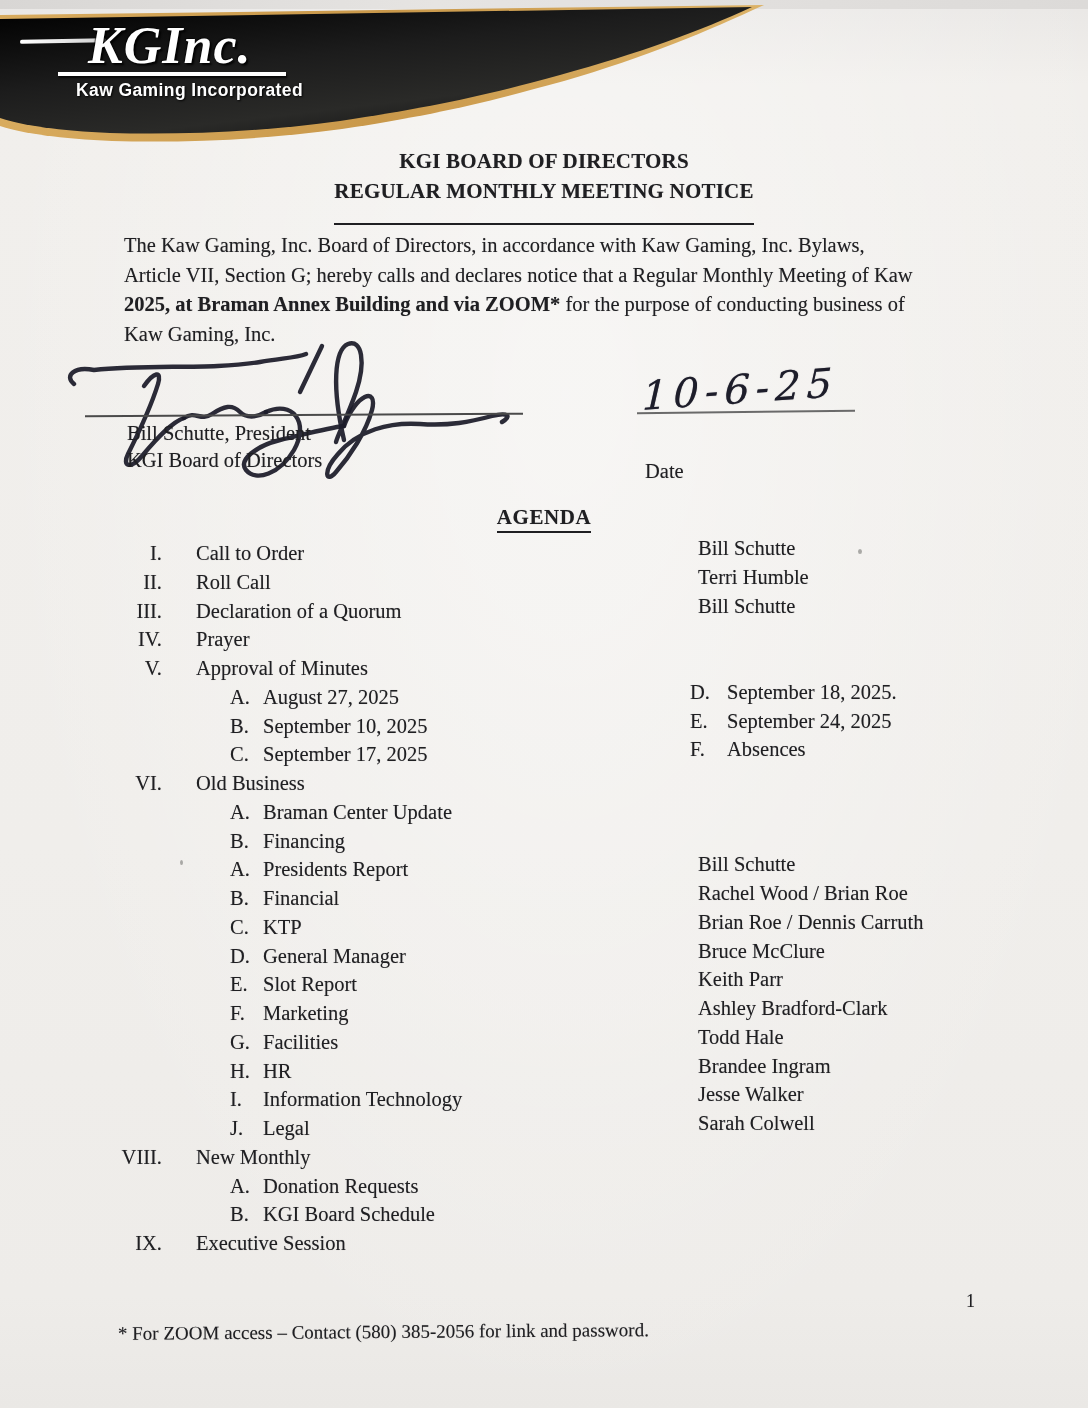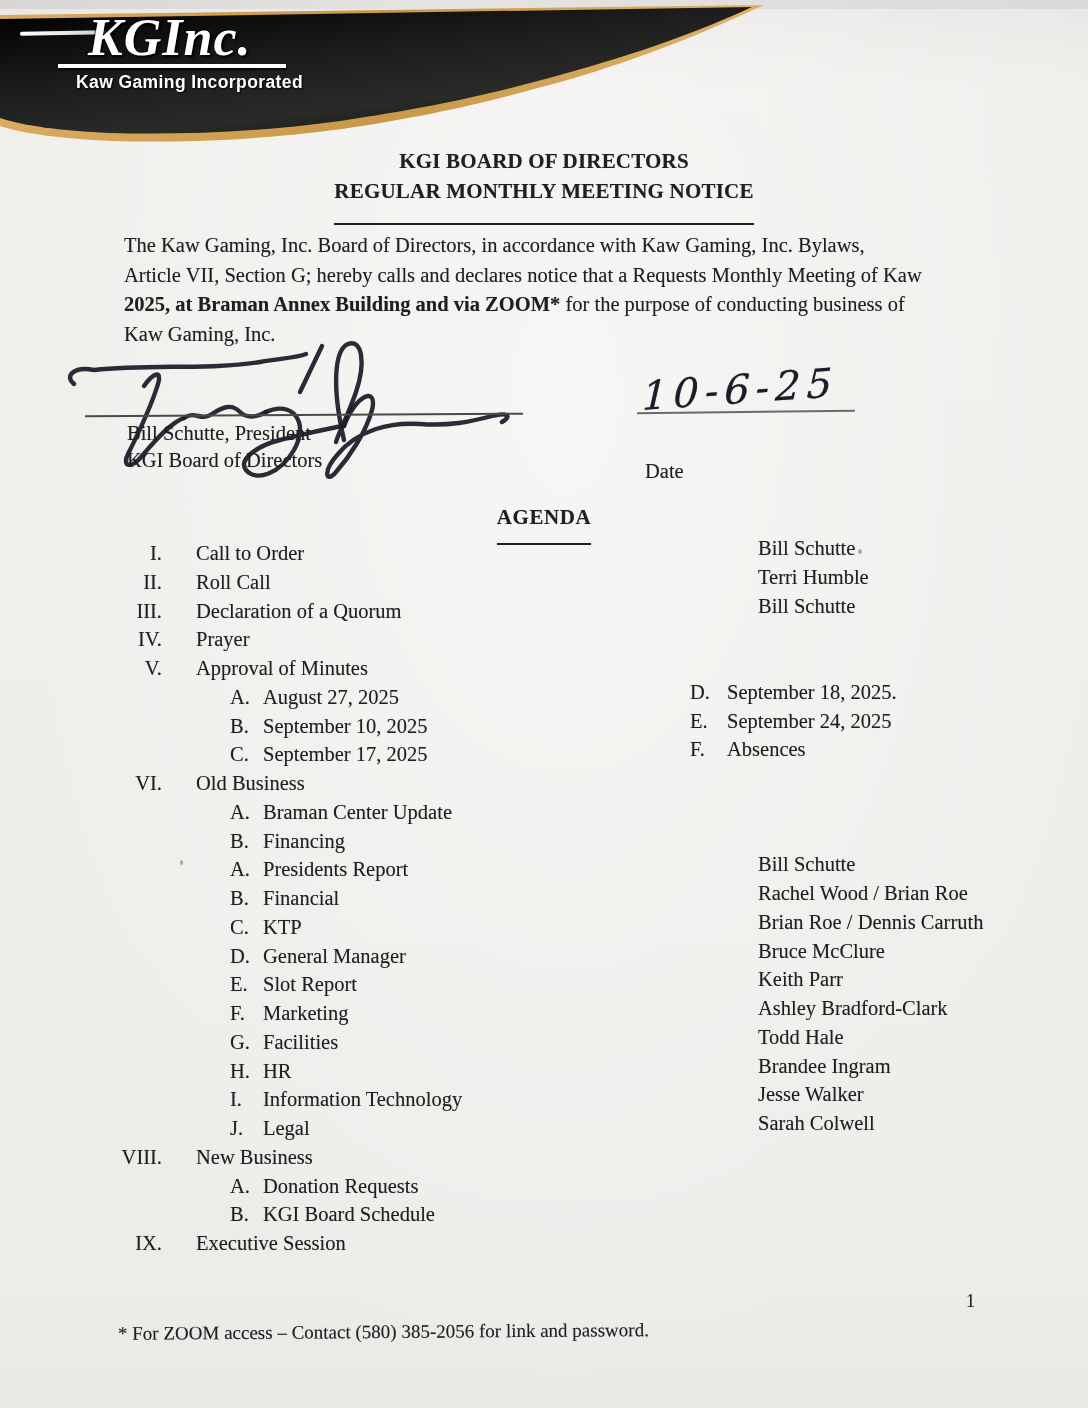--- a/index.html
+++ b/index.html
@@ -16,21 +16,21 @@
       linear-gradient(180deg,#e9e7e5 0%,#f1efec 6%,#f0eeeb 60%,#eeece9 92%,#eae8e5 100%);
     overflow:hidden;
   }
   .scan-top-strip{
     position:absolute;left:0;top:0;width:1088px;height:9px;
     background:linear-gradient(90deg,#d8d6d4,#e6e4e2 40%,#dcdad8);
   }
   .txt{color:#1f1f22;text-shadow:0 0 .7px rgba(34,34,40,.38);}
   
   .swoosh{position:absolute;left:0;top:5px;width:1088px;height:150px;}
-  .logo{position:absolute;left:0;top:4px;width:400px;height:110px;text-decoration:underline;}
+  .logo{position:absolute;left:0;top:12px;width:400px;height:110px;text-decoration:underline;}
   .logo-dash{
     position:absolute;left:20px;top:27px;width:86px;height:4px;
     background:linear-gradient(90deg,#ffffff,#cfcfcf);
     transform:rotate(-1.2deg);border-radius:2px;
   }
   .logo-brand{
     position:absolute;left:88px;top:8px;
     font-family:"Liberation Serif", serif;
     font-style:italic;font-weight:bold;font-size:52px;line-height:52px;
     color:#ffffff;letter-spacing:1px;
@@ -69,29 +69,29 @@
     transform:rotate(-4deg) skewX(-6deg);
     text-shadow:0 0 .8px rgba(20,20,35,.6);
   }
   .date-line{position:absolute;left:637px;top:411px;width:218px;height:1.6px;background:#6a6a6a;transform:rotate(-.6deg);}
   .date-label{position:absolute;left:645px;top:420px;font-size:20.5px;margin-top:40px;}
   
   .agenda-heading{
     position:absolute;left:0;top:505px;width:1088px;text-align:center;
     font-weight:bold;font-size:21px;letter-spacing:.6px;
   }
-  .agenda-heading span{display:inline-block;border-bottom:2.6px solid #1f1f22;padding-bottom:13px;}
+  .agenda-heading span{display:inline-block;border-bottom:2.6px solid #1f1f22;padding-bottom:1px;}
   .agenda{position:absolute;left:0;top:541px;width:1088px;}
   .agenda-row{position:relative;height:28.75px;font-size:20.5px;line-height:24px;}
   .agenda-row .numeral{position:absolute;left:106px;width:56px;text-align:right;}
   .agenda-row .letter{position:absolute;left:230px;width:32px;}
   .agenda-row .item-text.main{position:absolute;left:196px;white-space:nowrap;}
   .agenda-row .item-text.sub{position:absolute;left:263px;white-space:nowrap;}
   .agenda-row .right-cell{position:absolute;left:690px;white-space:nowrap;transform:translateY(-5px);}
-  .agenda-row .right-cell.noletter{left:758px;}
+  .agenda-row .right-cell.noletter{left:698px;}
   .agenda-row .right-letter{display:inline-block;width:37px;}
   
   .footnote{position:absolute;left:118px;top:1321px;font-size:19px;transform:rotate(-.4deg);white-space:nowrap;}
   .page-number{position:absolute;left:966px;top:1291px;font-size:18px;}
   
   .speck{position:absolute;background:#8a8a88;border-radius:50%;opacity:.7;}
 </style>
 </head>
 <body>
 
@@ -124,21 +124,21 @@
     <div class="logo-tagline">Kaw Gaming Incorporated</div>
   </div>
 
   <div class="doc-title txt">
     <div>KGI BOARD OF DIRECTORS</div>
     <div><span class="underlined">REGULAR MONTHLY MEETING NOTICE</span></div>
   </div>
 
   <div class="notice txt" id="notice">
       <div class="notice-line"><span>The Kaw Gaming, Inc. Board of Directors, in accordance with Kaw Gaming, Inc. Bylaws,</span></div>
-      <div class="notice-line"><span>Article VII, Section G; hereby calls and declares notice that a Requests Monthly Meeting of Kaw</span></div>
+      <div class="notice-line"><span>Article VII, Section G; hereby calls and declares notice that a Regular Monthly Meeting of Kaw</span></div>
       <div class="notice-line"><b>2025, at Braman Annex Building and via ZOOM*</b><span> for the purpose of conducting business of</span></div>
       <div class="notice-line"><span>Kaw Gaming, Inc.</span></div>
     </div>
 
   <svg class="sig-svg" viewBox="0 0 500 150">
     <path d="M14,54 C4,46 14,36 34,40 C90,34 150,40 200,32 C222,28 236,28 246,24"></path>
     <path d="M240,62 L262,16"></path>
     <path d="M284,110 C272,58 274,20 288,14 C302,9 306,32 296,62 C287,88 278,104 276,112"></path>
     <path d="M84,56 C94,42 102,40 98,54 C90,80 76,108 68,124 C62,136 70,140 82,126 C98,107 112,92 124,88"></path>
     <path d="M124,88 C136,80 140,92 152,84 C164,76 172,74 180,82 C186,88 196,88 206,82"></path>
@@ -332,21 +332,21 @@
     <span class="letter txt">J.</span>
     <span class="item-text txt sub">Legal</span>
     <span class="right-cell txt noletter">
       <span class="right-text">Sarah Colwell</span>
     </span>
   </div>
 
   <div class="agenda-row">
     <span class="numeral txt">VIII.</span>
 
-    <span class="item-text txt main">New Business</span>
+    <span class="item-text txt main">New Monthly</span>
 
   </div>
 
   <div class="agenda-row">
 
     <span class="letter txt">A.</span>
     <span class="item-text txt sub">Donation Requests</span>
 
   </div>
 

